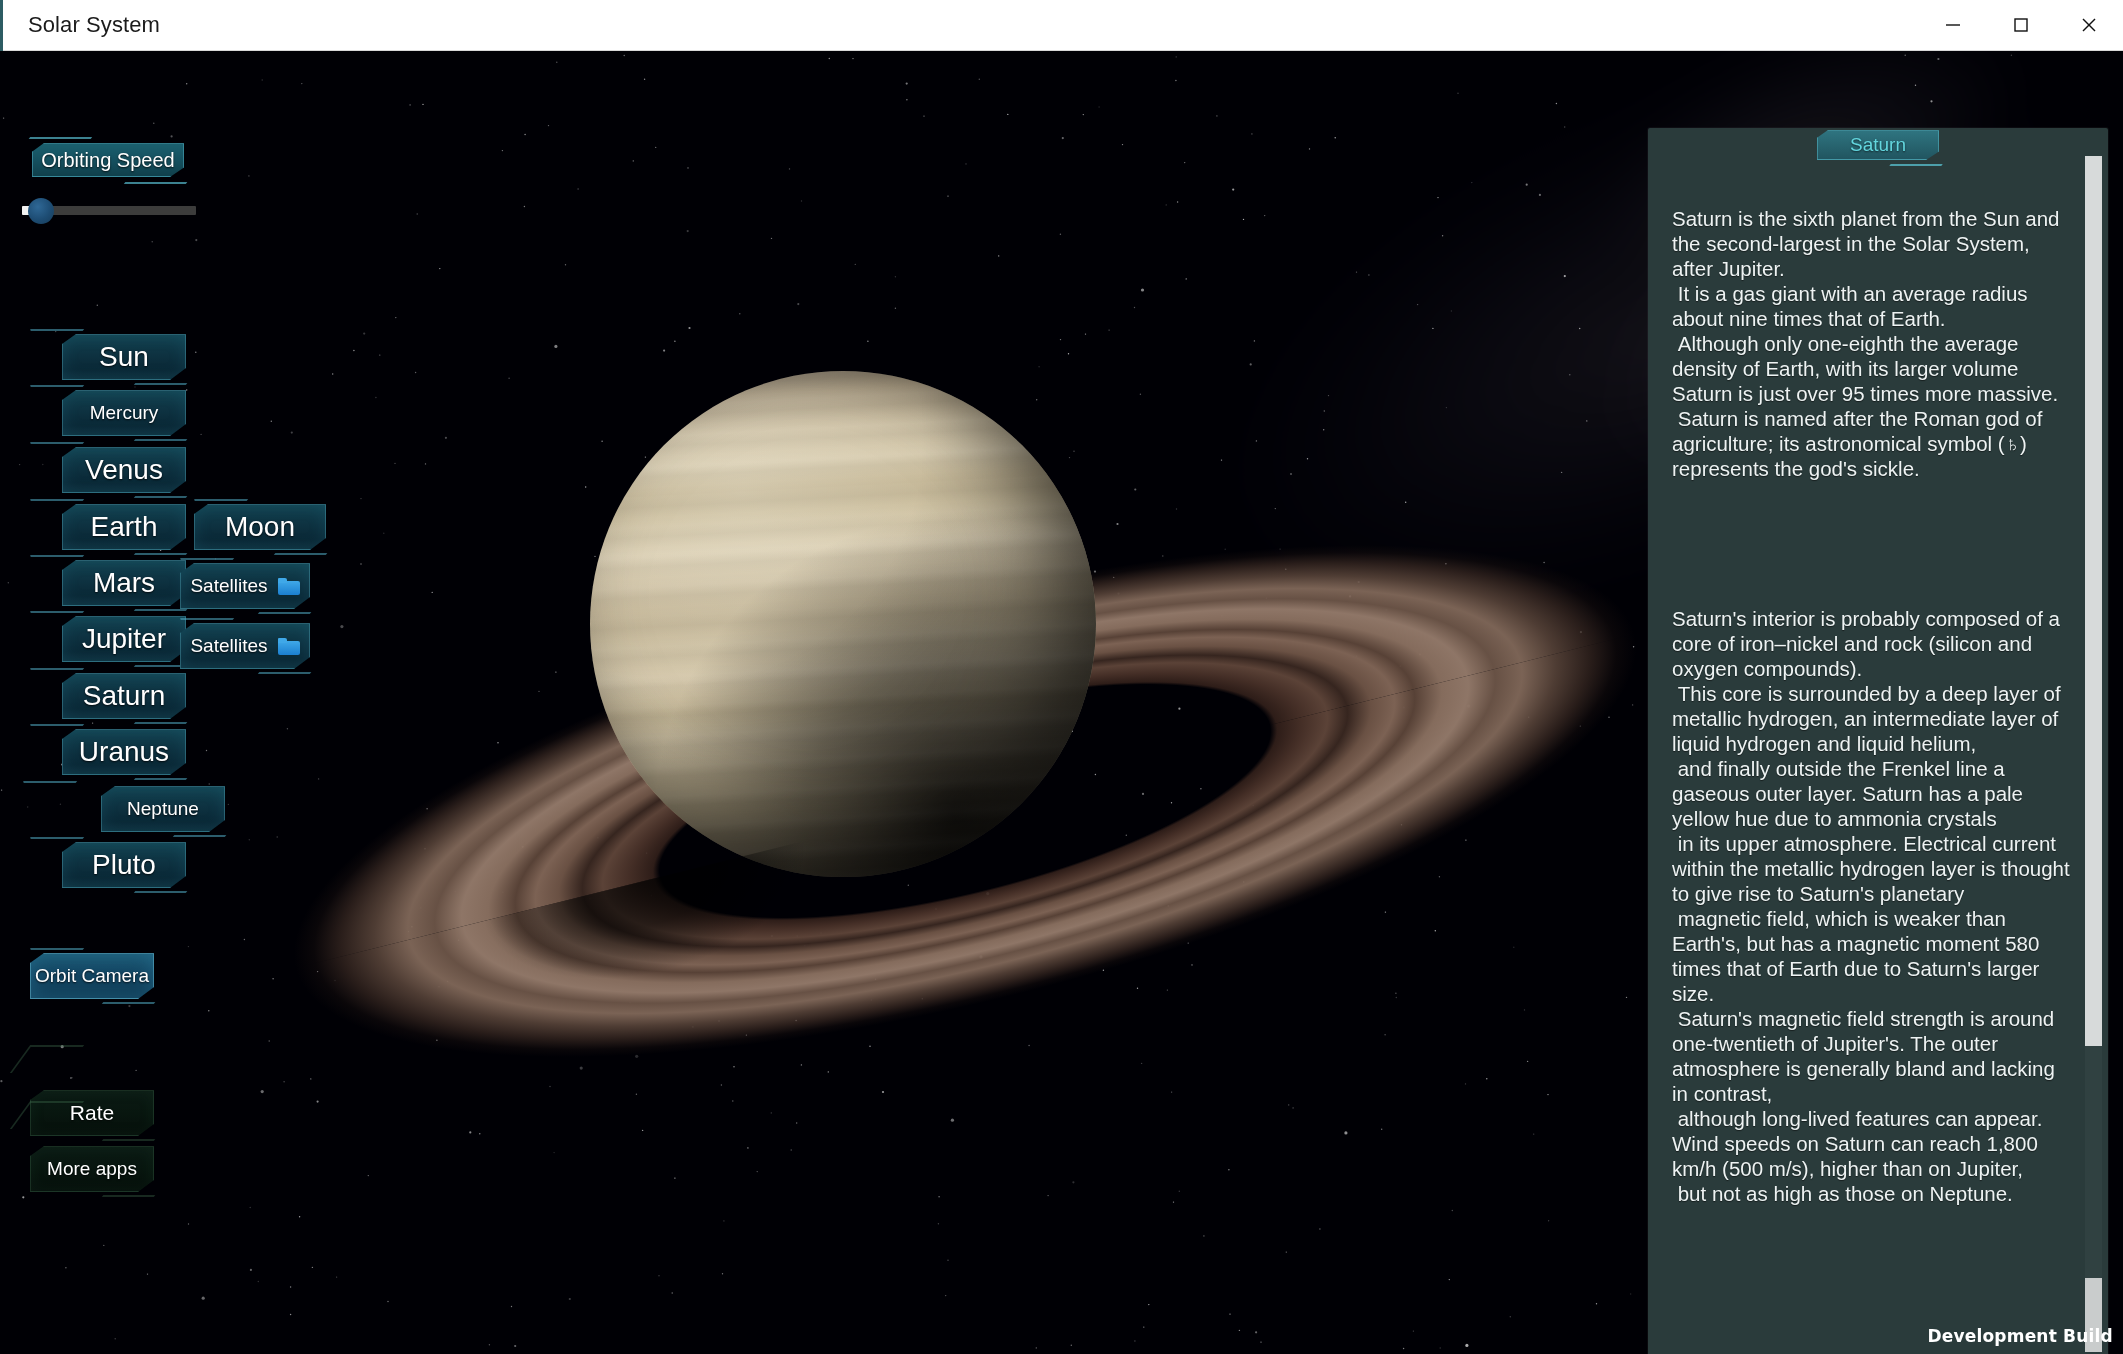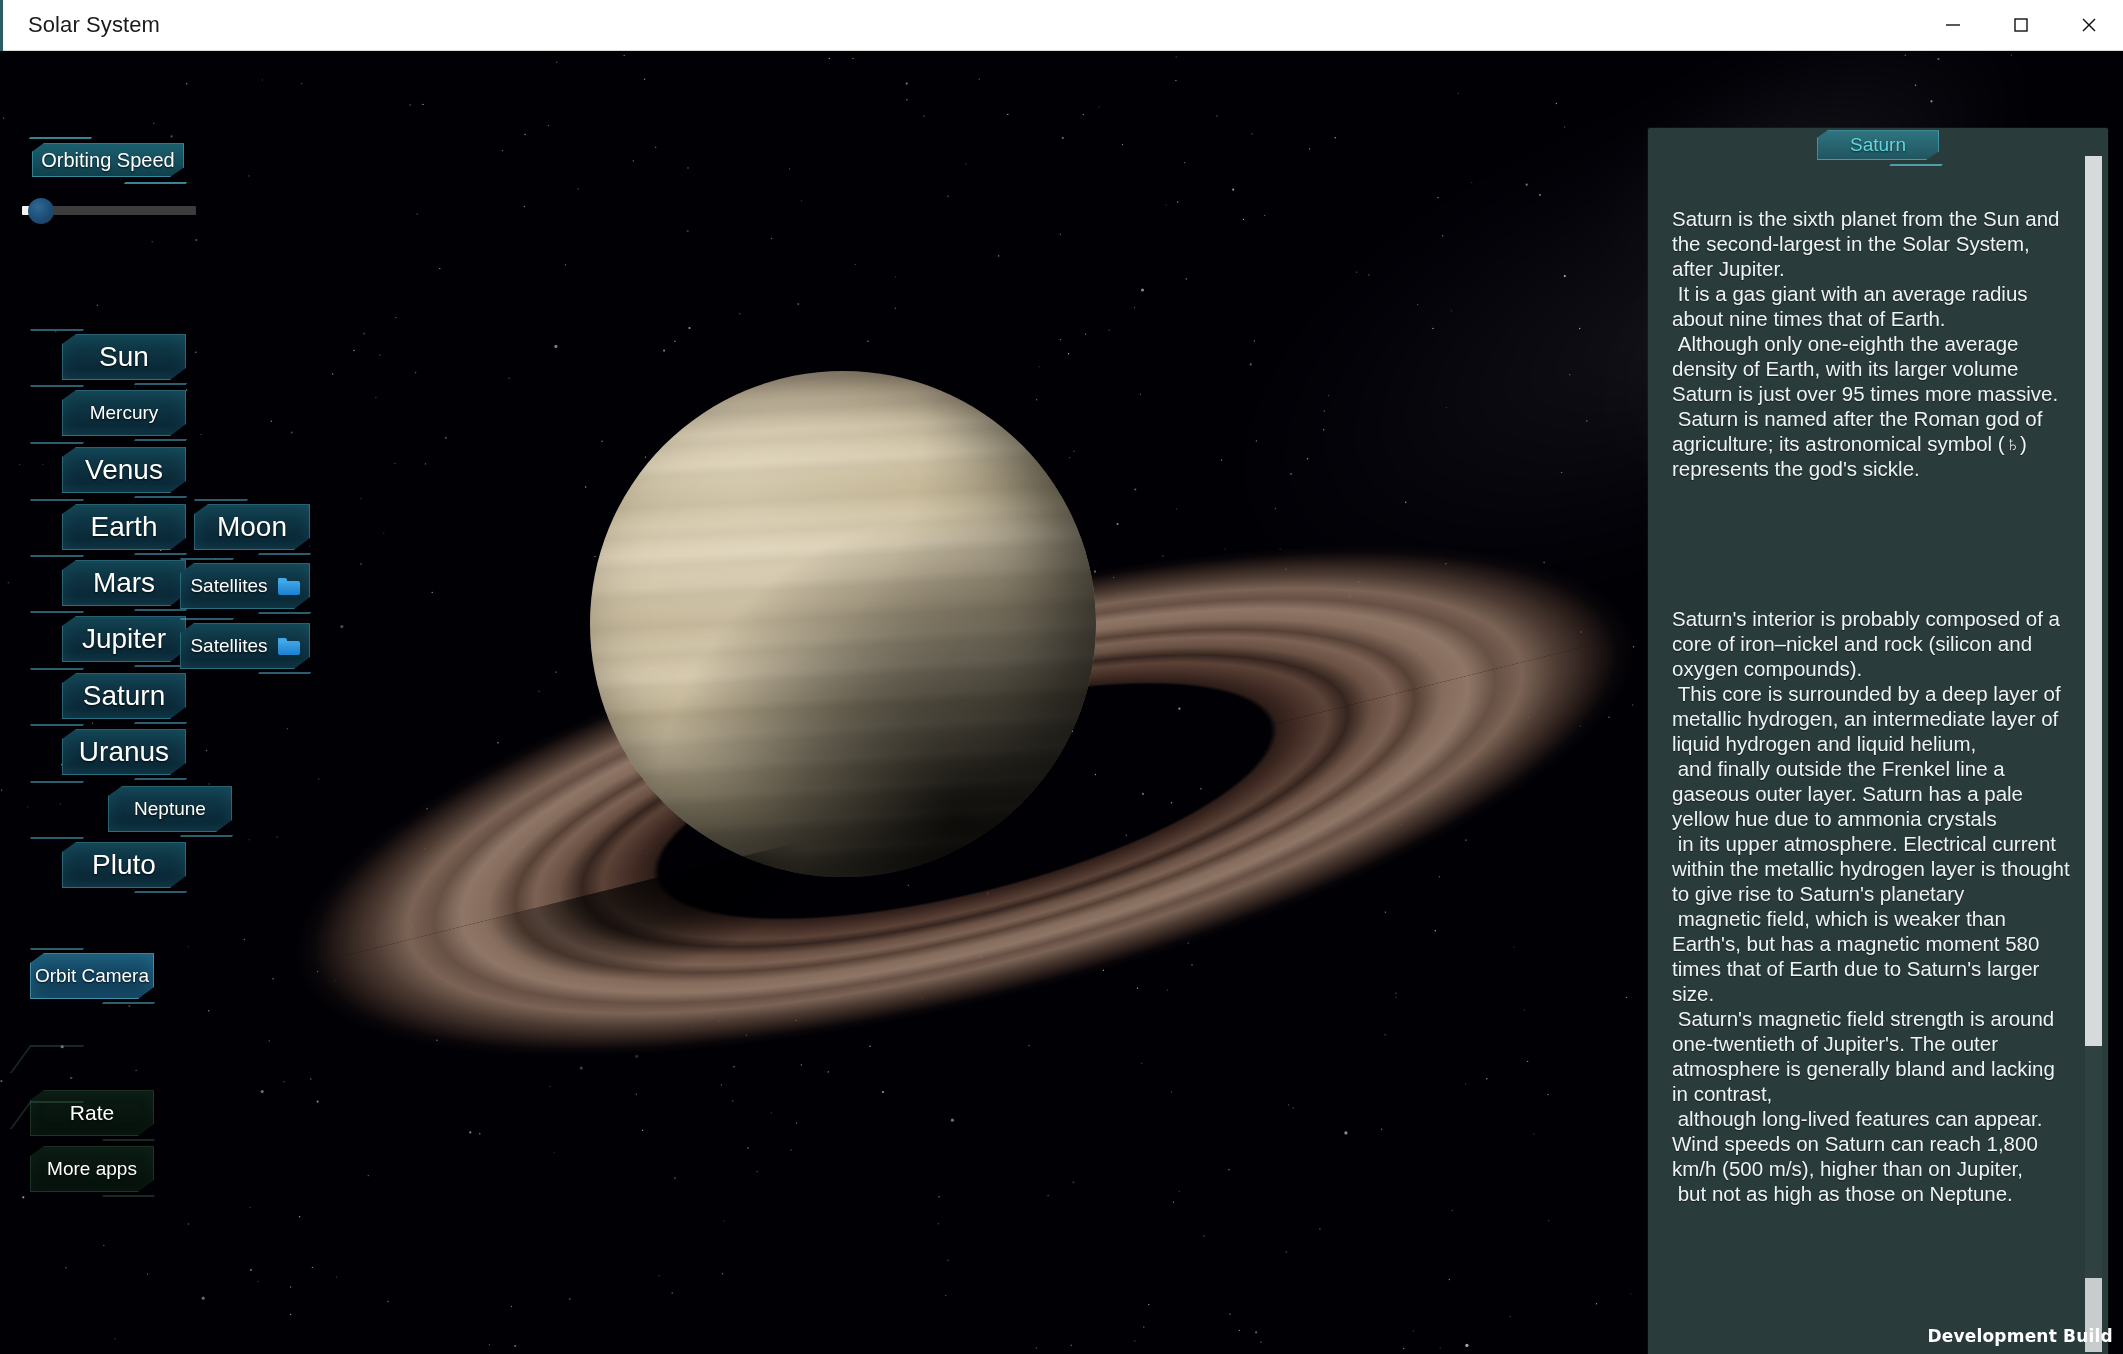--- a/index.html
+++ b/index.html
@@ -246,21 +246,21 @@
   .scifi-btn.active {
     background: linear-gradient(180deg, #1a5570 0%, #134663 44%, #0f3a53 100%);
     border: 1px solid rgba(110,200,225,0.50);
     box-shadow: inset 0 0 20px rgba(60,160,200,0.30);
   }
 
   .planet-btn { width: 124px; height: 46px; margin-left: 32px; }
   .planet-btn .lbl { font-size: 28px; }
   .planet-btn .lbl.small { font-size: 19px; }
 
-  .moon-btn { width: 116px; height: 46px; text-align: center; }
+  .moon-btn { width: 132px; height: 46px; text-align: center; }
   .moon-btn .lbl { font-size: 28px; }
 
   .sat-btn { width: 130px; height: 46px; gap: 10px; }
   .sat-btn .lbl { font-size: 19px; }
 
   .wide-btn { width: 124px; height: 46px; }
   .wide-btn .lbl { font-size: 21px; }
   .wide-btn .lbl.sm { font-size: 19px; }
 
   .folder-ico {
@@ -958,21 +958,21 @@
         <span class="lbl">Saturn</span>
       </div>
     </div>
 
     <div class="scifi-wrap" style="position:absolute; left:30px; top:678px;border-radius:9px;">
       <div class="scifi-btn planet-btn">
         <span class="lbl">Uranus</span>
       </div>
     </div>
 
-    <div class="scifi-wrap" style="position:absolute; left:30px; top:735px;padding-left:46px;">
+    <div class="scifi-wrap" style="position:absolute; left:23px; top:735px;padding-left:46px;">
       <div class="scifi-btn planet-btn">
         <span class="lbl small">Neptune</span>
       </div>
     </div>
 
     <div class="scifi-wrap" style="position:absolute; left:30px; top:791px;">
       <div class="scifi-btn planet-btn">
         <span class="lbl">Pluto</span>
       </div>
     </div>

